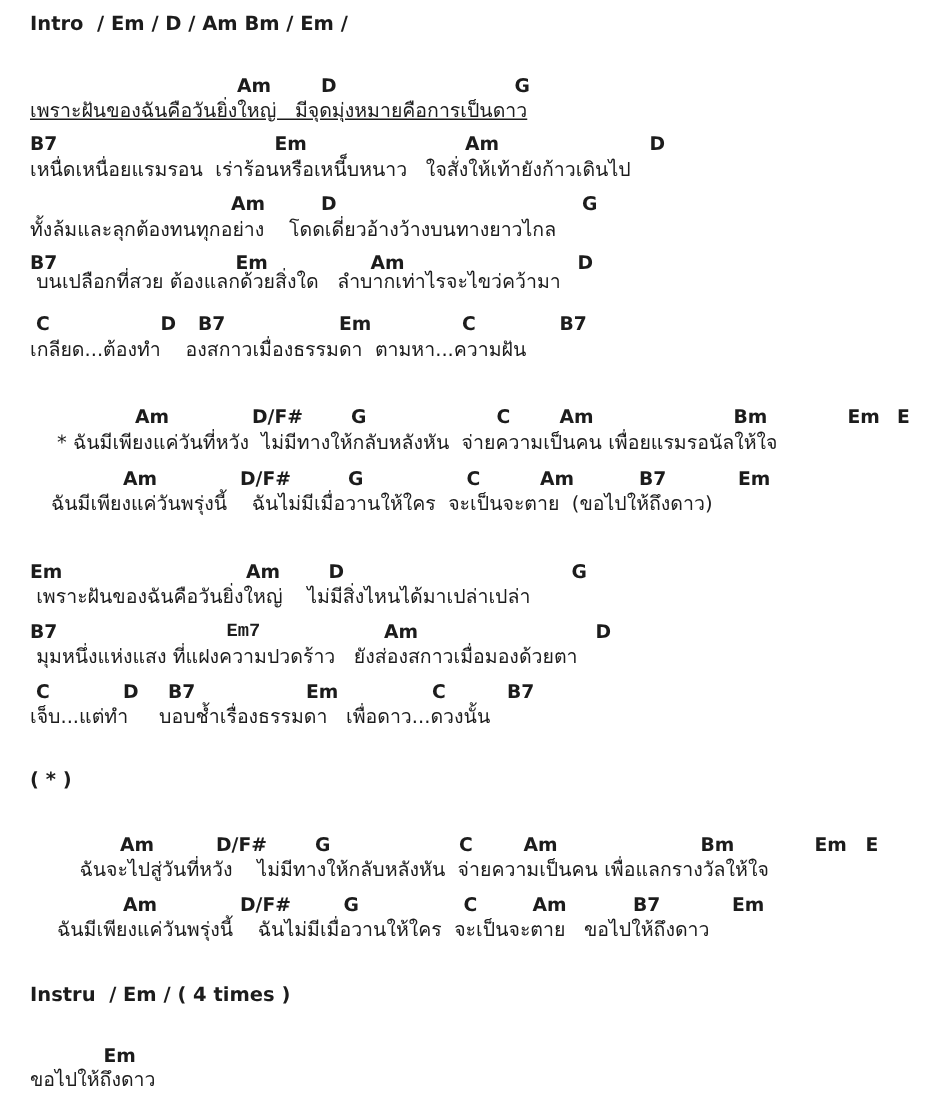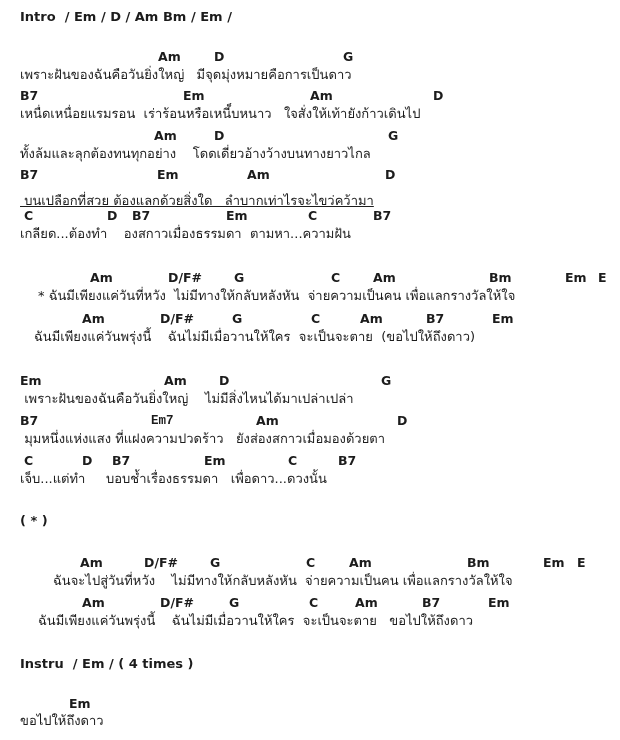--- a/index.html
+++ b/index.html
@@ -10,51 +10,51 @@
   .heading { position: absolute; font-weight: bold; font-size: 13px; line-height: 16px; white-space: pre; }
 </style>
 </head>
 <body>
 
 <div id="sheet">
   <div class="heading" id="intro" style="left: 20px; top: 9px;">Intro  / Em / D / Am Bm / Em /</div>
 <span class="chord" style="left: 158px; top: 49px;">Am</span>
     <span class="chord" style="left: 214px; top: 49px;">D</span>
     <span class="chord" style="left: 343px; top: 49px;">G</span>
-    <div class="lyric" style="left: 20px; top: 66px;">เพราะฝันของฉันคือวันยิ่งใหญ่   มีจุดมุ่งหมายคือการเป็นดาว</div>
+    <div class="lyric" style="left: 20px; top: 66px; text-decoration: underline;">เพราะฝันของฉันคือวันยิ่งใหญ่   มีจุดมุ่งหมายคือการเป็นดาว</div>
     <span class="chord" style="left: 20px; top: 88px;">B7</span>
     <span class="chord" style="left: 183px; top: 88px;">Em</span>
     <span class="chord" style="left: 310px; top: 88px;">Am</span>
     <span class="chord" style="left: 433px; top: 88px;">D</span>
     <div class="lyric" style="left: 20px; top: 105px;">เหนื่ดเหนื่อยแรมรอน  เร่าร้อนหรือเหนี็บหนาว   ใจสั่งให้เท้ายังก้าวเดินไป</div>
     <span class="chord" style="left: 154px; top: 128px;">Am</span>
     <span class="chord" style="left: 214px; top: 128px;">D</span>
     <span class="chord" style="left: 388px; top: 128px;">G</span>
     <div class="lyric" style="left: 20px; top: 145px;">ทั้งล้มและลุกต้องทนทุกอย่าง    โดดเดี่ยวอ้างว้างบนทางยาวไกล</div>
     <span class="chord" style="left: 20px; top: 167px;">B7</span>
     <span class="chord" style="left: 157px; top: 167px;">Em</span>
     <span class="chord" style="left: 247px; top: 167px;">Am</span>
     <span class="chord" style="left: 385px; top: 167px;">D</span>
-    <div class="lyric" style="left: 20px; top: 192px; text-decoration: underline;"> บนเปลือกที่สวย ต้องแลกด้วยสิ่งใด   ลำบากเท่าไรจะไขว่คว้ามา</div>
+    <div class="lyric" style="left: 20px; top: 180px;"> บนเปลือกที่สวย ต้องแลกด้วยสิ่งใด   ลำบากเท่าไรจะไขว่คว้ามา</div>
     <span class="chord" style="left: 24px; top: 208px;">C</span>
     <span class="chord" style="left: 107px; top: 208px;">D</span>
     <span class="chord" style="left: 132px; top: 208px;">B7</span>
     <span class="chord" style="left: 226px; top: 208px;">Em</span>
     <span class="chord" style="left: 308px; top: 208px;">C</span>
     <span class="chord" style="left: 373px; top: 208px;">B7</span>
     <div class="lyric" style="left: 20px; top: 225px;">เกลียด...ต้องทำ    องสกาวเมื่องธรรมดา  ตามหา...ความฝัน</div>
     <span class="chord" style="left: 90px; top: 270px;">Am</span>
     <span class="chord" style="left: 168px; top: 270px;">D/F#</span>
     <span class="chord" style="left: 234px; top: 270px;">G</span>
     <span class="chord" style="left: 331px; top: 270px;">C</span>
     <span class="chord" style="left: 373px; top: 270px;">Am</span>
     <span class="chord" style="left: 489px; top: 270px;">Bm</span>
     <span class="chord" style="left: 565px; top: 270px;">Em</span>
     <span class="chord" style="left: 598px; top: 270px;">E</span>
-    <div class="lyric" style="left: 38px; top: 287px;">* ฉันมีเพียงแค่วันที่หวัง  ไม่มีทางให้กลับหลังหัน  จ่ายความเป็นคน เพื่อแลกรางวัลให้ใจ</div>
+    <div class="lyric" style="left: 38px; top: 287px;">* ฉันมีเพียงแค่วันที่หวัง  ไม่มีทางให้กลับหลังหัน  จ่ายความเป็นคน เพื่อยแรมรอนัลให้ใจ</div>
     <span class="chord" style="left: 82px; top: 311px;">Am</span>
     <span class="chord" style="left: 160px; top: 311px;">D/F#</span>
     <span class="chord" style="left: 232px; top: 311px;">G</span>
     <span class="chord" style="left: 311px; top: 311px;">C</span>
     <span class="chord" style="left: 360px; top: 311px;">Am</span>
     <span class="chord" style="left: 426px; top: 311px;">B7</span>
     <span class="chord" style="left: 492px; top: 311px;">Em</span>
     <div class="lyric" style="left: 34px; top: 328px;">ฉันมีเพียงแค่วันพรุ่งนี้    ฉันไม่มีเมื่อวานให้ใคร  จะเป็นจะตาย  (ขอไปให้ถึงดาว)</div>
     <span class="chord" style="left: 20px; top: 373px;">Em</span>
     <span class="chord" style="left: 164px; top: 373px;">Am</span>

